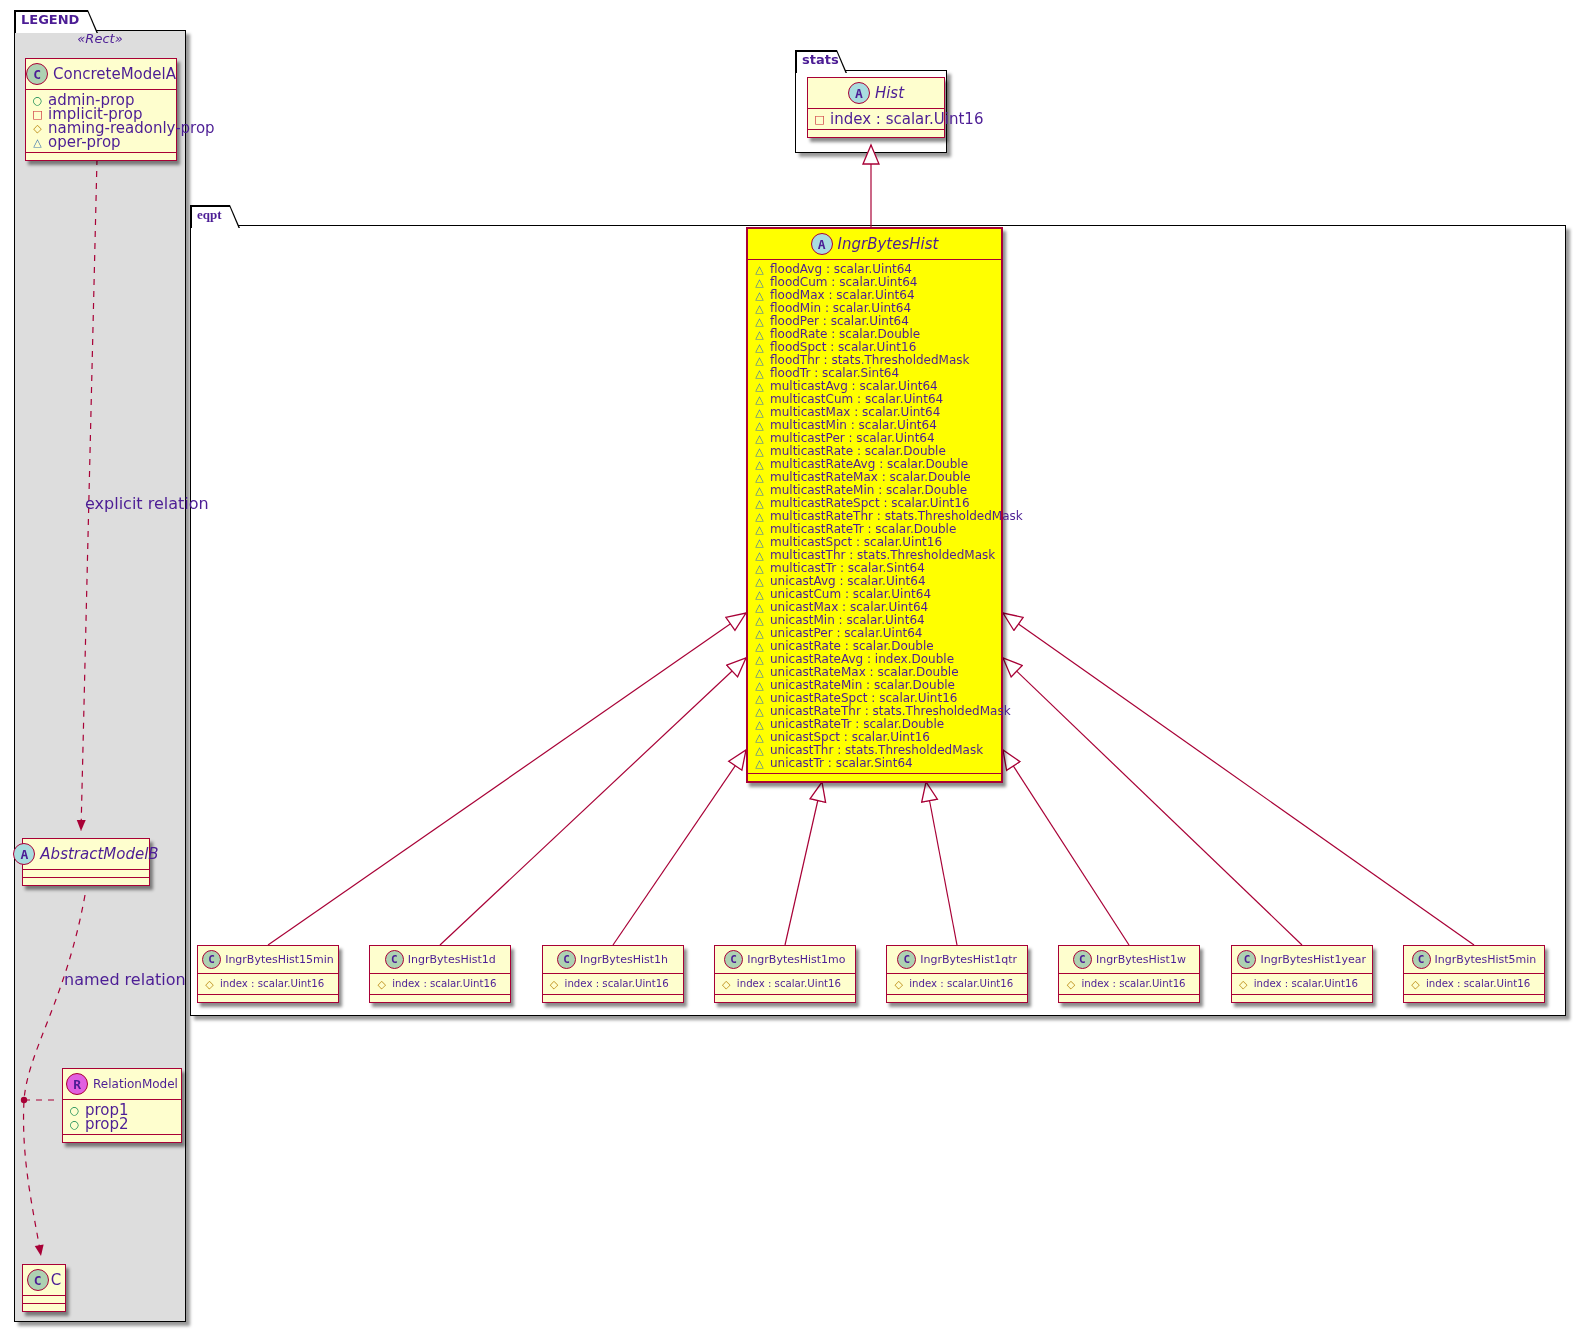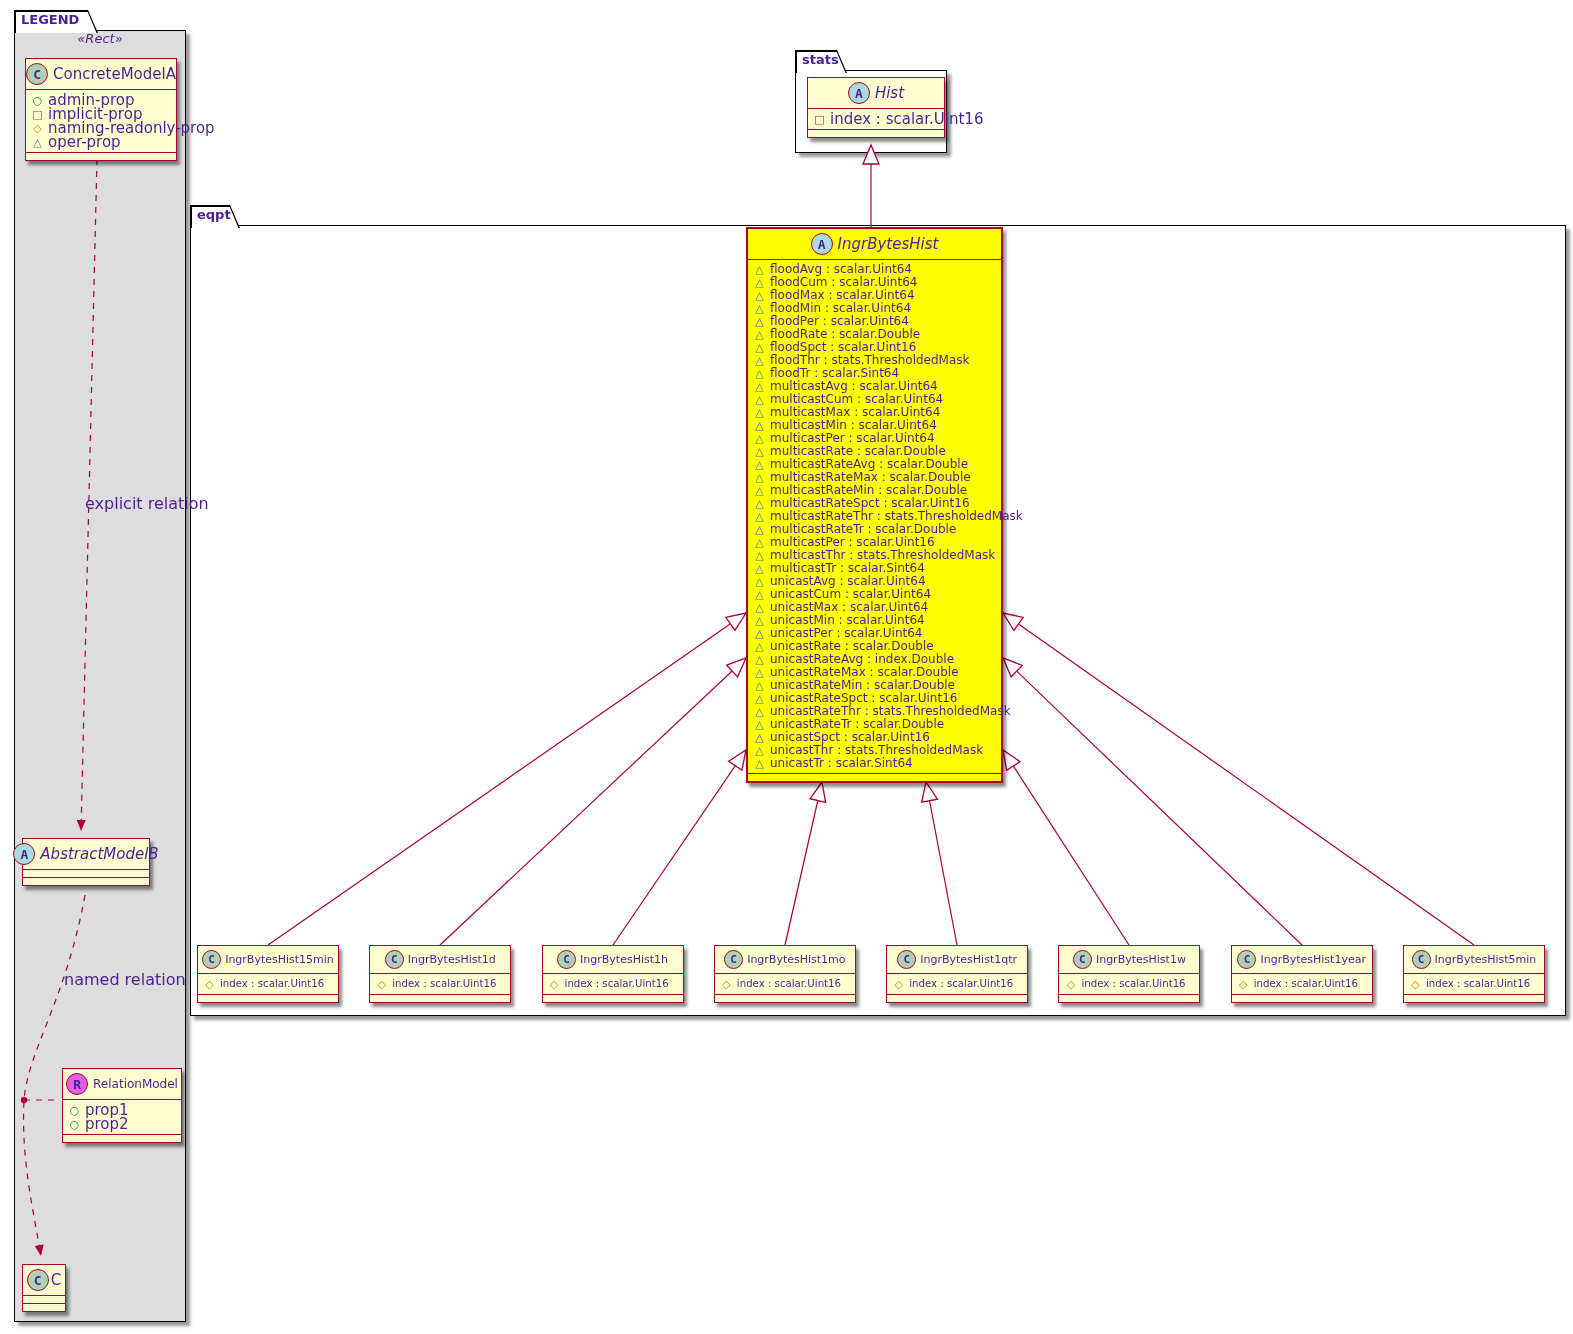--- a/index.html
+++ b/index.html
@@ -88,21 +88,21 @@
     <div class="pkg-body"></div>
     <div class="pkg-tab" style="width:52px;">
       <div class="t-outer"></div>
         <div class="t-inner"></div>
       <div class="t-label">stats</div>
     </div>
   </div>
 
   <div class="pkg" style="left:190px; top:205px; width:1376px; height:811px;">
     <div class="pkg-body"></div>
-    <div class="pkg-tab" style="width:50px;">
+    <div class="pkg-tab" style="width:50px;font-family:Liberation Serif, serif;">
       <div class="t-outer"></div>
         <div class="t-inner"></div>
       <div class="t-label">eqpt</div>
     </div>
   </div>
 
   <svg class="wires" width="1573" height="1334" viewBox="0 0 1573 1334">
     <defs>
       <marker id="mh" markerUnits="userSpaceOnUse" markerWidth="22" markerHeight="20" refX="20" refY="9" orient="auto">
         <path d="M1,1 L20,9 L1,17 Z" fill="#FFFFFF" stroke="#A80036" stroke-width="1.3"></path>
@@ -329,21 +329,21 @@
           <span>multicastRateThr : stats.ThresholdedMask</span>
         </div>
 
         <div class="attr">
           <span class="pi pi-oper"></span>
           <span>multicastRateTr : scalar.Double</span>
         </div>
 
         <div class="attr">
           <span class="pi pi-oper"></span>
-          <span>multicastPer : scalar.Uint16</span>
+          <span>multicastSpct : scalar.Uint16</span>
         </div>
 
         <div class="attr">
           <span class="pi pi-oper"></span>
           <span>multicastThr : stats.ThresholdedMask</span>
         </div>
 
         <div class="attr">
           <span class="pi pi-oper"></span>
           <span>multicastTr : scalar.Sint64</span>

